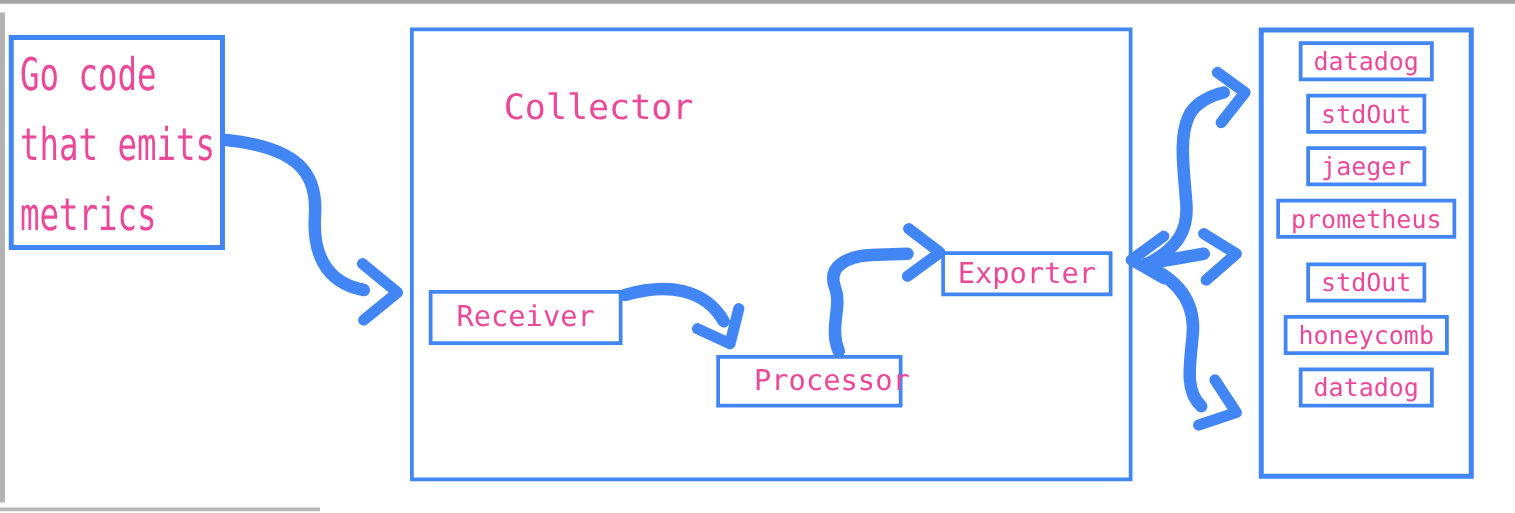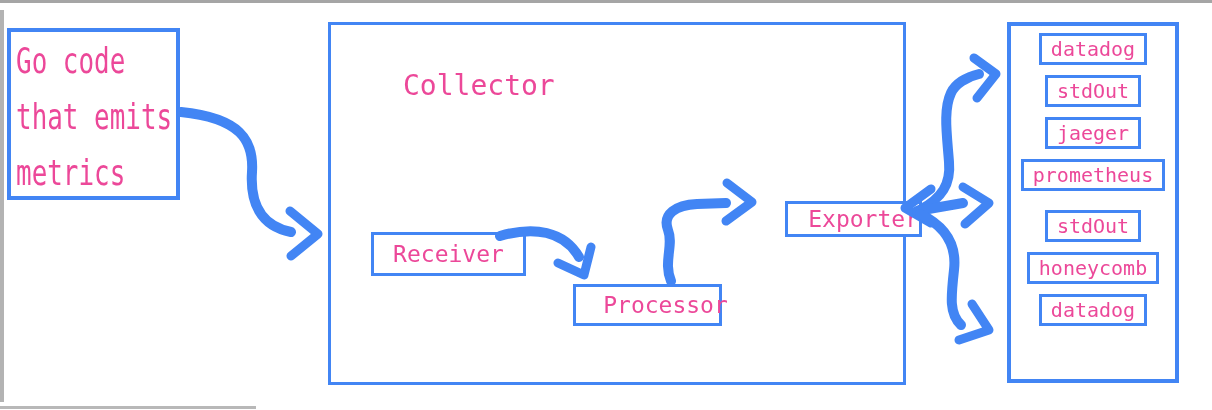--- a/index.html
+++ b/index.html
@@ -30,23 +30,23 @@
     border:3px solid #4285f4;background:#fff;box-sizing:border-box;
   }
   #collector-title{
     position:absolute;left:72px;top:44px;font-size:28px;letter-spacing:0px;
   }
   .node{
     position:absolute;border:3px solid #4285f4;background:#fff;
     box-sizing:border-box;display:flex;align-items:center;justify-content:center;
     font-size:23px;white-space:nowrap;
   }
-  #receiver-node{left:12px;top:207px;width:155px;height:44px;margin-left:28px;}
+  #receiver-node{left:12px;top:207px;width:155px;height:44px;}
   #processor-node{left:242px;top:259px;width:149px;height:42px;padding-left:36px;}
-  #exporter-node{left:454px;top:176px;width:137px;height:36px;justify-content:flex-end;}
+  #exporter-node{left:422px;top:176px;width:137px;height:36px;}
 
   
   #destinations-panel{
     position:absolute;left:1007px;top:22px;width:172px;height:361px;
     border:4px solid #4285f4;background:#fff;box-sizing:border-box;
     display:flex;flex-direction:column;align-items:center;
     padding-top:7px;gap:10px;
   }
   .dest-node{
     border:3px solid #4285f4;background:#fff;box-sizing:border-box;

